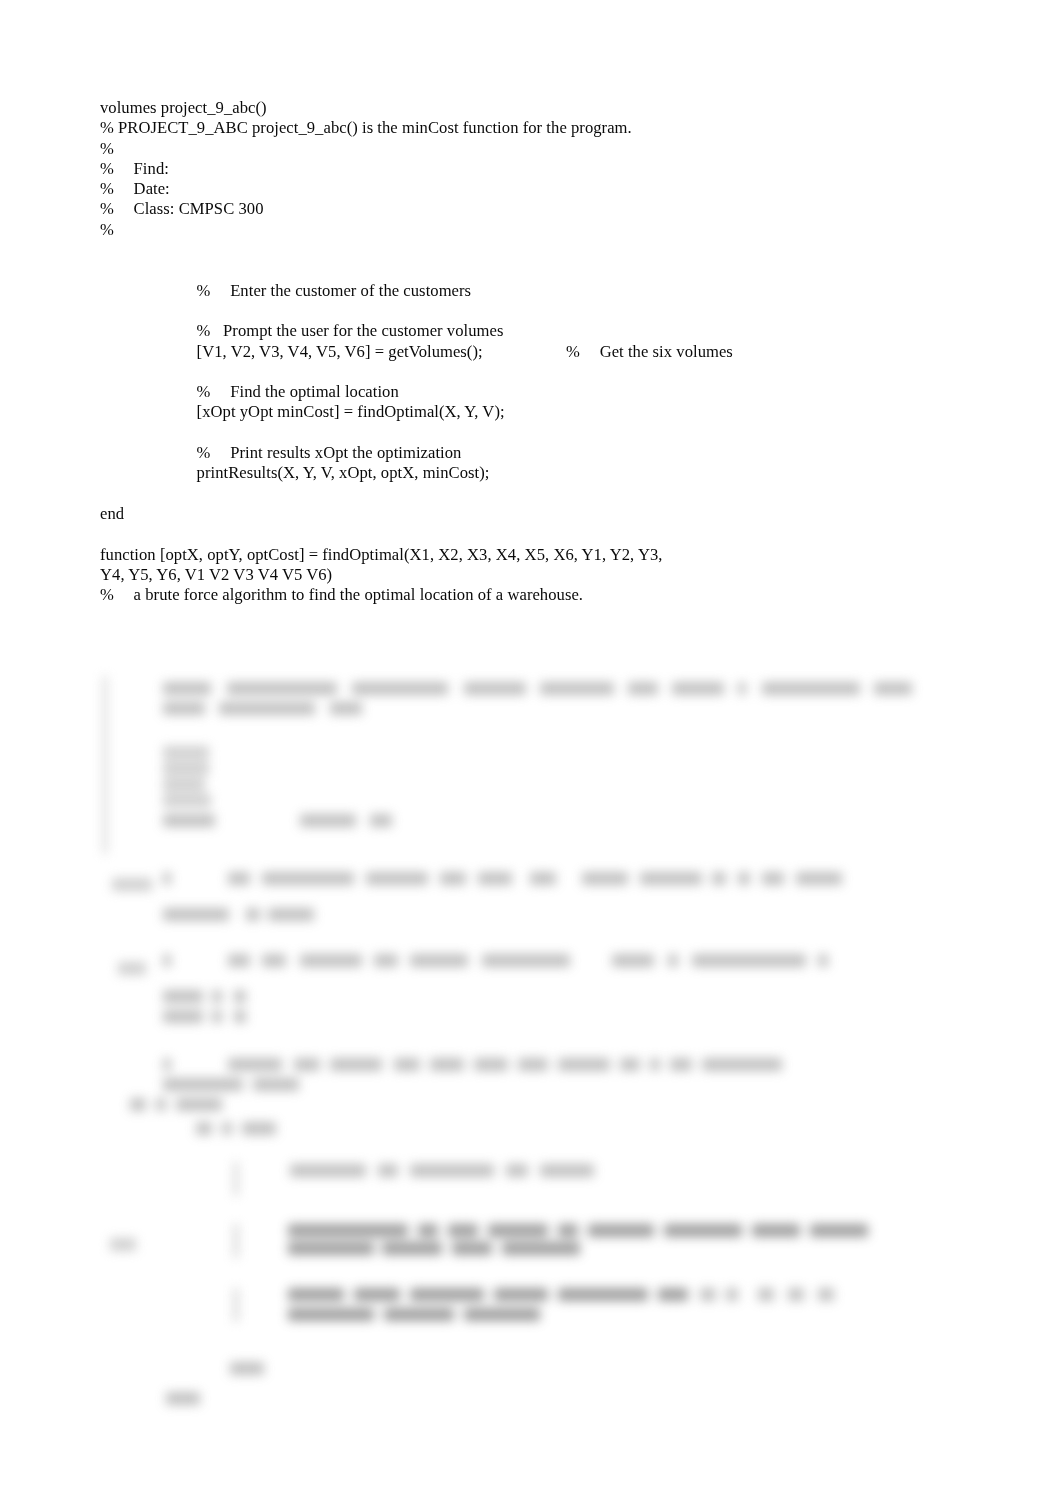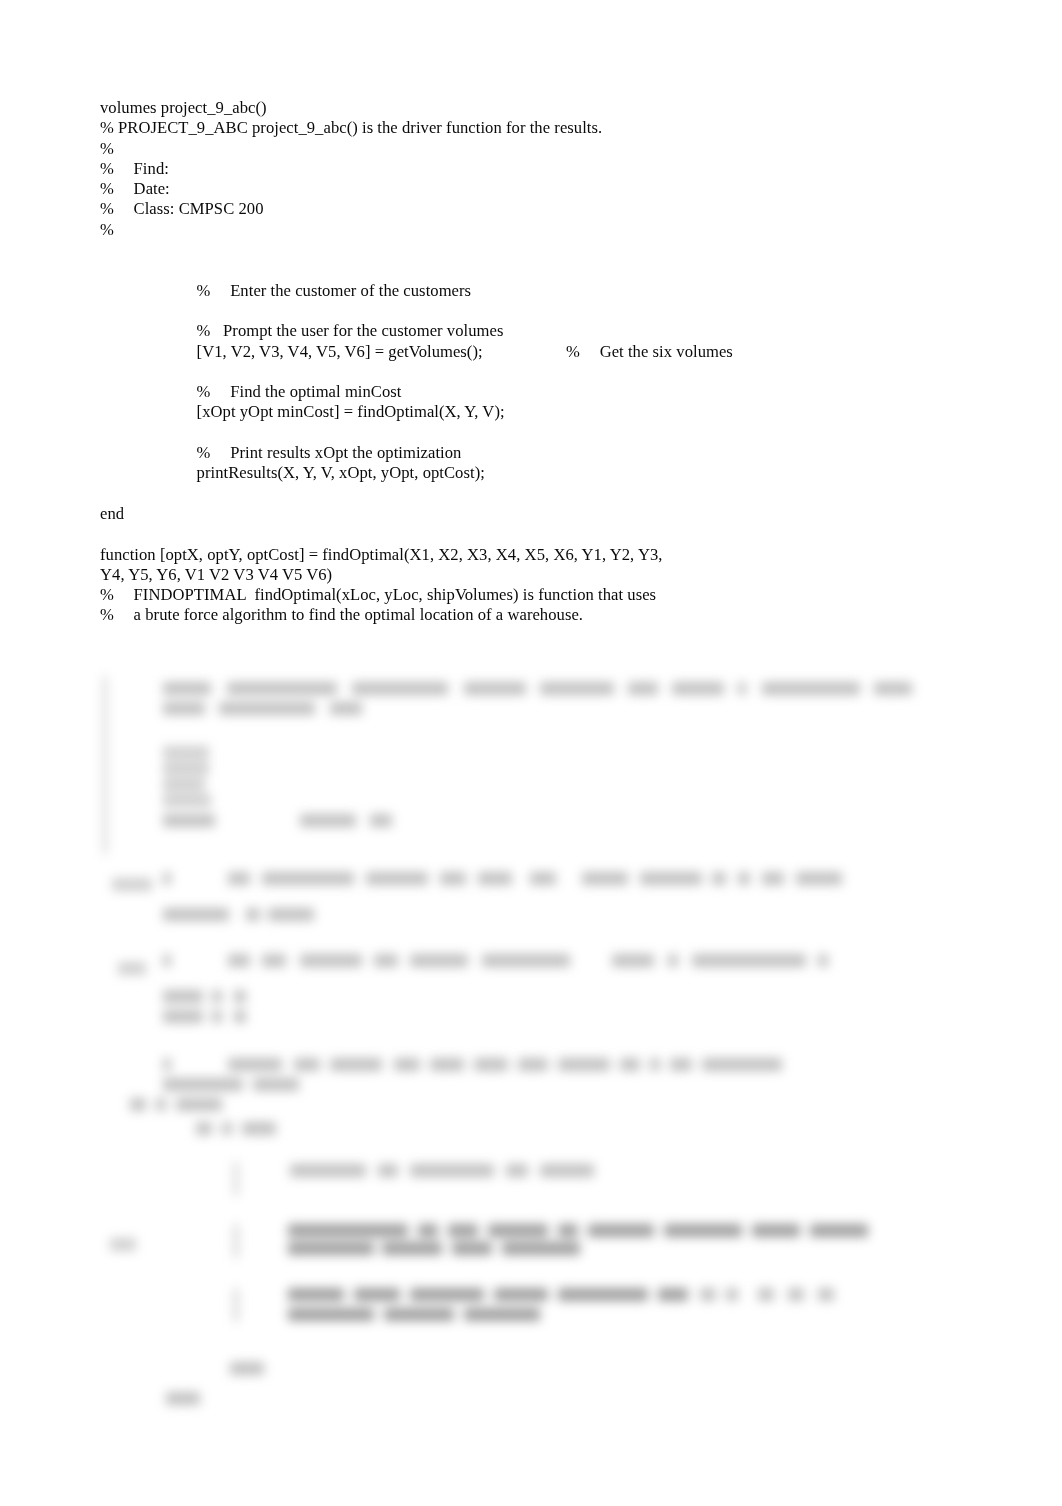--- a/index.html
+++ b/index.html
@@ -66,44 +66,43 @@
     border-radius: 1px;
   }
 </style>
 </head>
 <body>
 
 <div id="page">
 
   <div class="code-block">
     <div class="line">volumes project_9_abc()</div>
-    <div class="line">% PROJECT_9_ABC project_9_abc() is the driver function for the results.</div>
+    <div class="line">% PROJECT_9_ABC project_9_abc() is the minCost function for the program.</div>
     <div class="line">%</div>
     <div class="line">%	Find:</div>
     <div class="line">%	Date:</div>
-    <div class="line">%	Class: CMPSC 200</div>
+    <div class="line">%	Class: CMPSC 300</div>
     <div class="line">%</div>
     <div class="line blank">&nbsp;</div>
     <div class="line blank">&nbsp;</div>
     <div class="line indent">	%	Enter the customer of the customers</div>
     <div class="line blank">&nbsp;</div>
     <div class="line indent">	%   Prompt the user for the customer volumes</div>
     <div class="line indent">	[V1, V2, V3, V4, V5, V6] = getVolumes();			%	Get the six volumes</div>
     <div class="line blank">&nbsp;</div>
-    <div class="line indent">	%	Find the optimal minCost</div>
+    <div class="line indent">	%	Find the optimal location</div>
     <div class="line indent">	[xOpt yOpt minCost] = findOptimal(X, Y, V);</div>
     <div class="line blank">&nbsp;</div>
     <div class="line indent">	%	Print results xOpt the optimization</div>
-    <div class="line indent">	printResults(X, Y, V, xOpt, yOpt, optCost);</div>
+    <div class="line indent">	printResults(X, Y, V, xOpt, optX, minCost);</div>
     <div class="line blank">&nbsp;</div>
     <div class="line">end</div>
     <div class="line blank">&nbsp;</div>
     <div class="line">function [optX, optY, optCost] = findOptimal(X1, X2, X3, X4, X5, X6, Y1, Y2, Y3,</div>
     <div class="line">Y4, Y5, Y6, V1 V2 V3 V4 V5 V6)</div>
-    <div class="line">%	FINDOPTIMAL  findOptimal(xLoc, yLoc, shipVolumes) is function that uses</div>
     <div class="line">%	a brute force algorithm to find the optimal location of a warehouse.</div>
   </div>
 
   <div class="redacted-region">
 
     <div class="rbar" style="left:103px; top:14px;  height:178px;"></div>
 
     <div class="rline soft" style="left:163px; top:20px;  width:48px;"></div>
     <div class="rline soft" style="left:227px; top:20px;  width:110px;"></div>
     <div class="rline soft" style="left:352px; top:20px;  width:96px;"></div>

